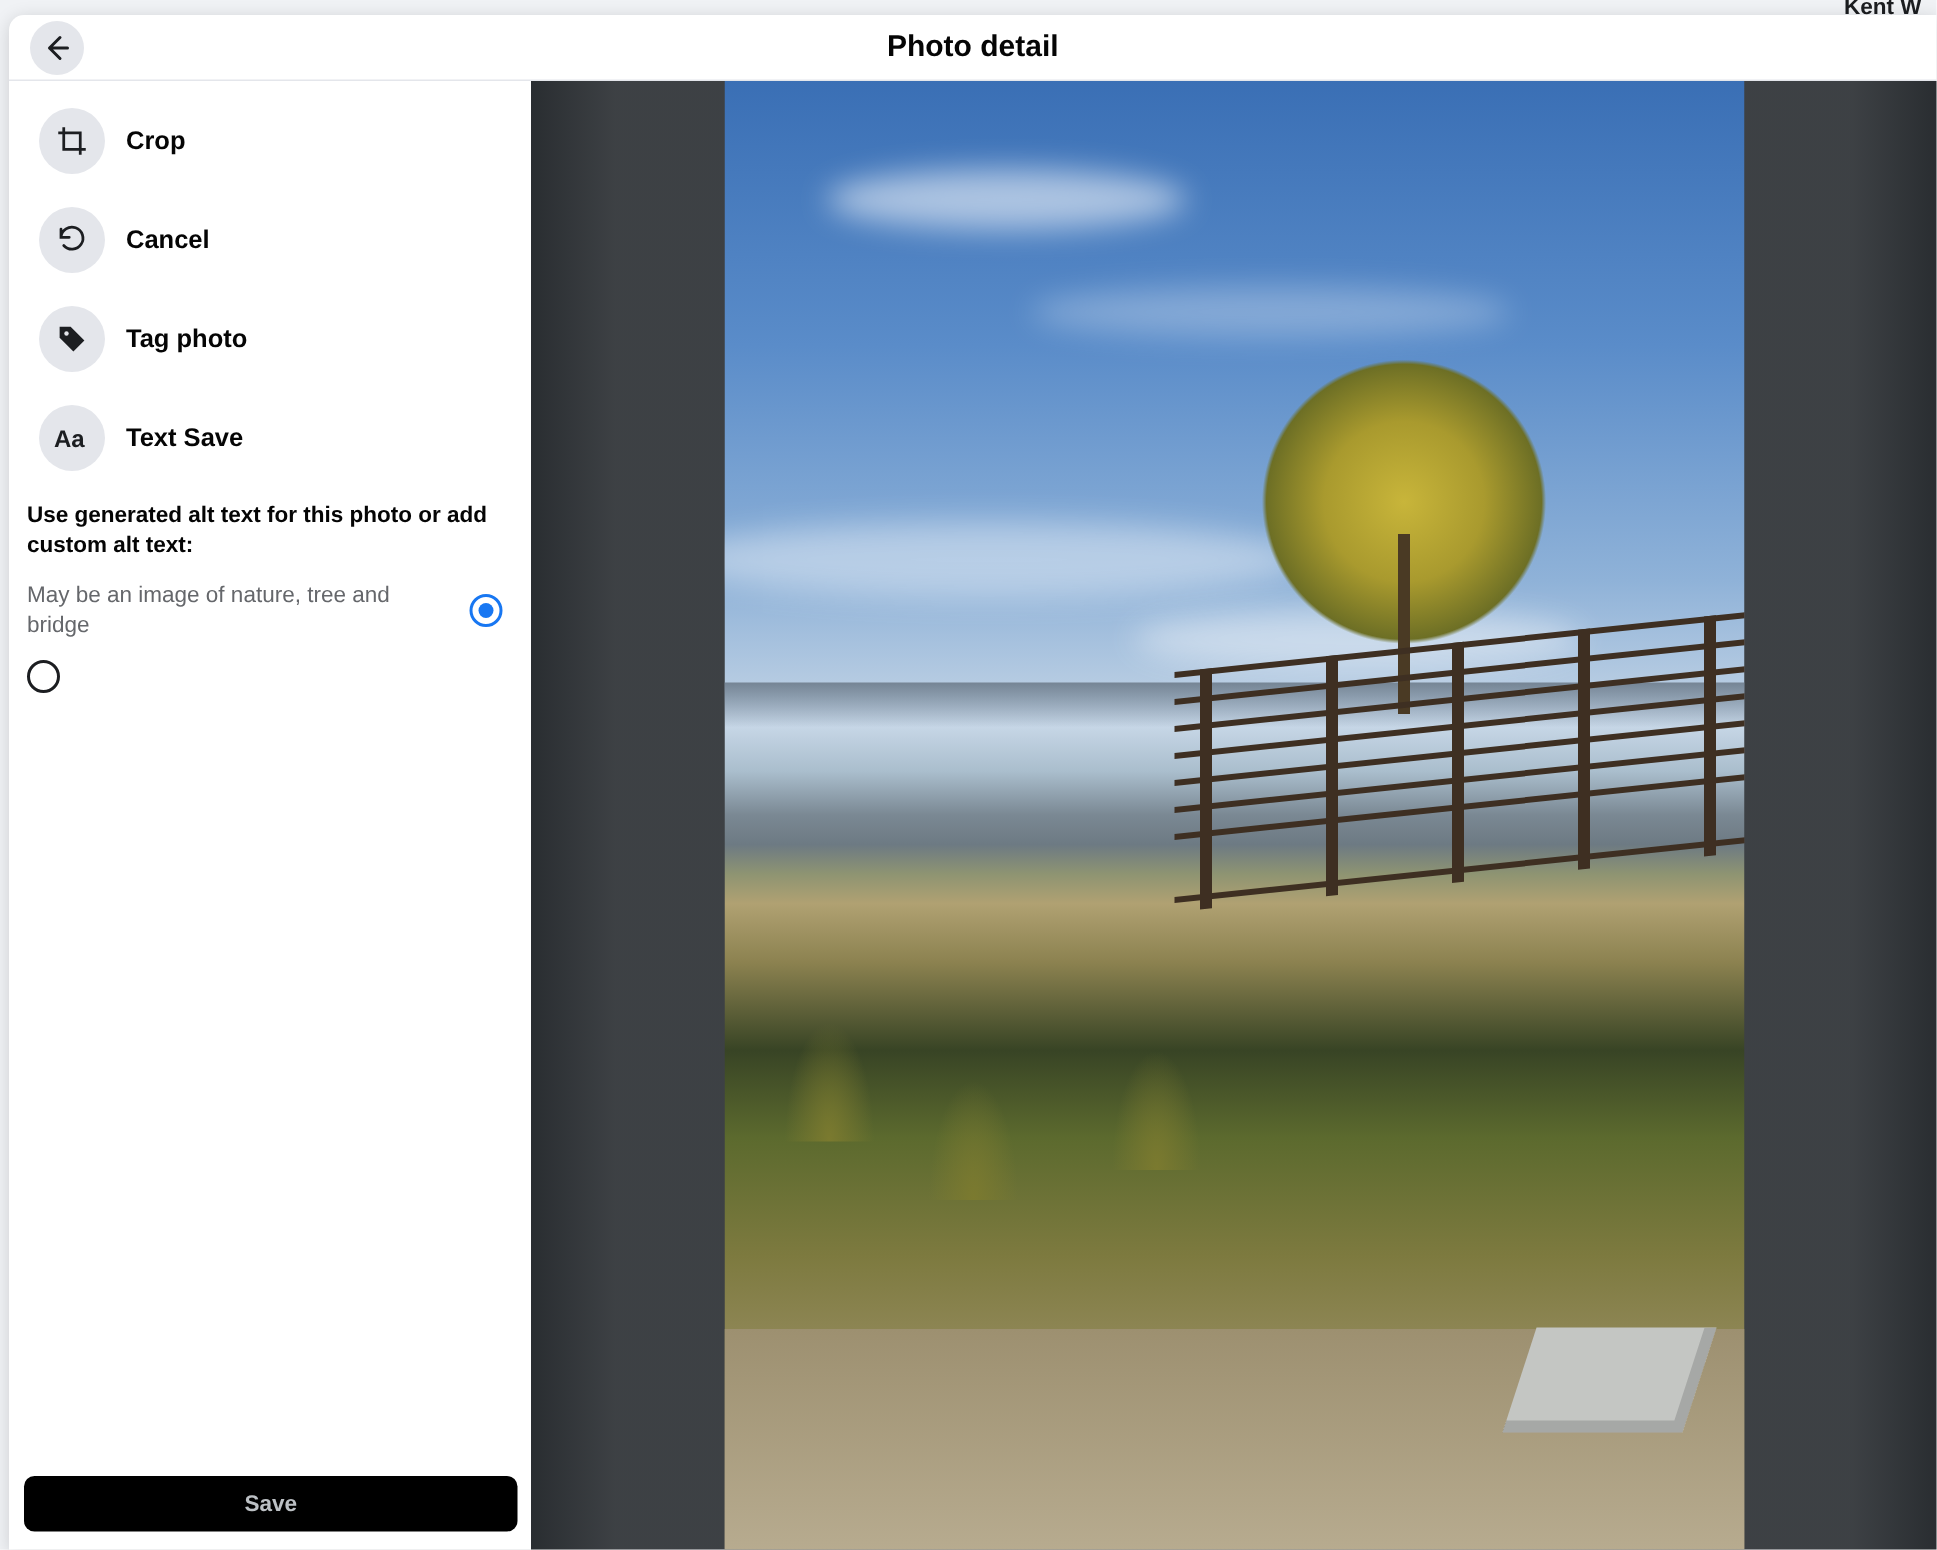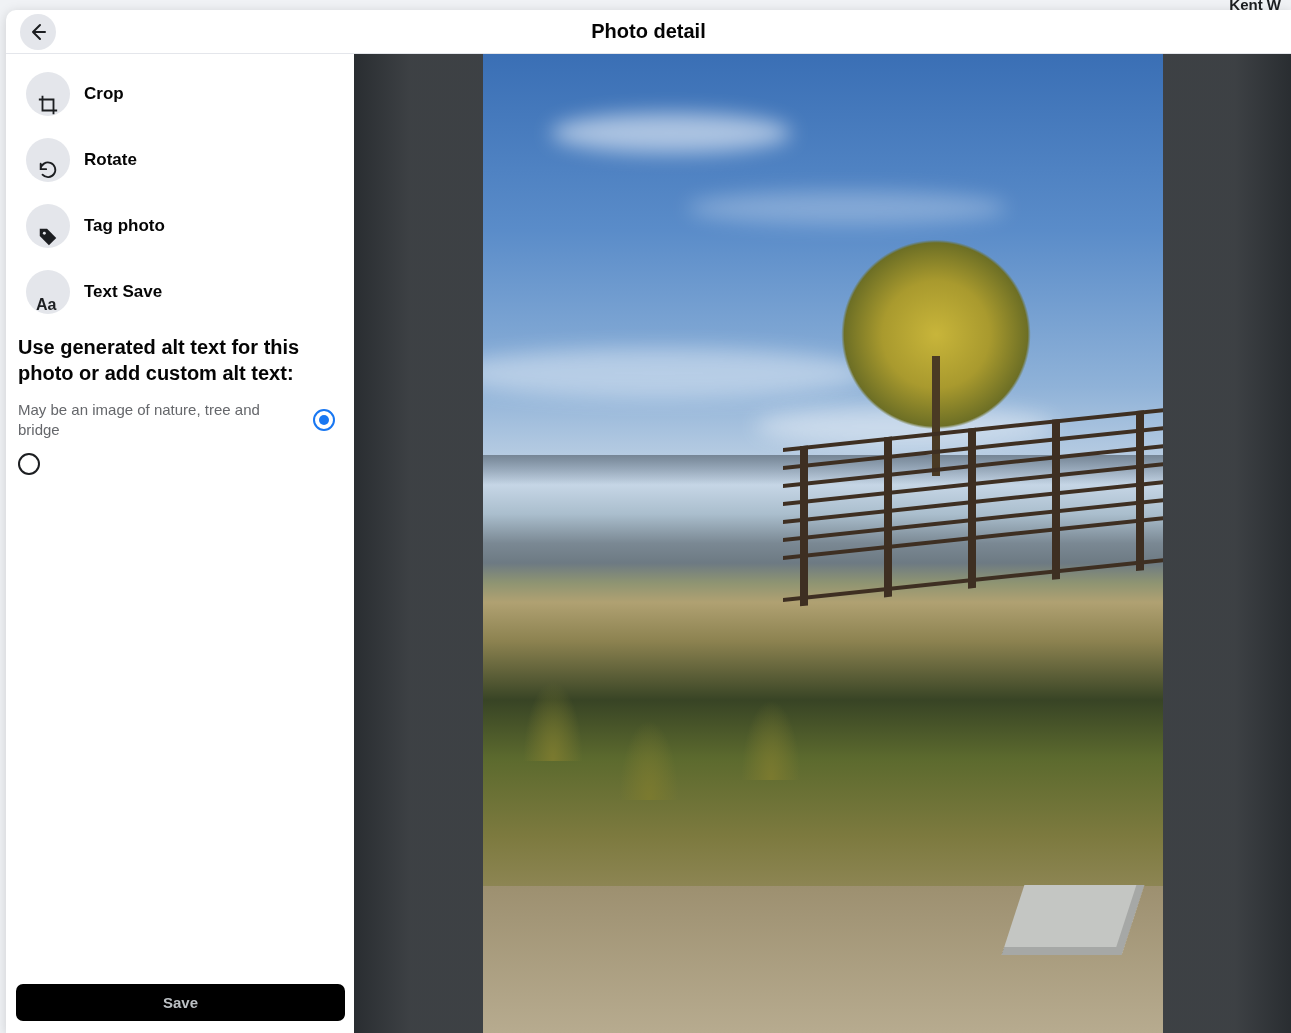--- a/index.html
+++ b/index.html
@@ -60,33 +60,33 @@
     align-items:center;
     padding:8px 10px;
     border-radius:8px;
     cursor:pointer;
     margin-bottom:6px;
   }
   .tool .ico {
     width:44px; height:44px;
     border-radius:50%;
     background:#e4e6eb;
-    display:flex; align-items:flex-end; justify-content:center;
+    display:flex; align-items:center; justify-content:center;
     margin-right:14px;
     flex:none;
   }
   .tool .lbl { font-size:17px; font-weight:600; }
   .tool.active { background:#eaf3ff; }
   .tool.active .ico { background:#1877f2; }
   .tool.active .ico svg path,
   .tool.active .ico svg rect,
   .tool.active .ico svg text { fill:#fff; stroke:#fff; }
 
   .alt-section { padding:6px 10px 0 2px; }
-  .alt-heading { font-size:20px; font-weight:600; line-height:1.3; margin-bottom:14px; }
+  .alt-heading { font-size:15px; font-weight:600; line-height:1.3; margin-bottom:14px; }
 
   .radio-row { display:flex; align-items:center; padding:0 0 14px 0;justify-content:space-between; }
   .radio-row .txt { flex:1; font-size:15px; color:#65676b; line-height:1.3; padding-right:12px;}
   .radio {
     width:22px; height:22px; border-radius:50%;
     border:2px solid #1c1e21;
     flex:none;
     display:flex; align-items:center; justify-content:center;
     cursor:pointer;
   }
@@ -255,21 +255,21 @@
         </div>
         <div class="lbl">Crop</div>
       </div>
 
       <div class="tool">
         <div class="ico">
           <svg width="22" height="22" viewBox="0 0 24 24">
               <path d="M4 10a8 8 0 1 1 2 6M4 4v6h6" stroke="#1c1e21" stroke-width="2" fill="none" stroke-linecap="round"></path>
             </svg>
         </div>
-        <div class="lbl">Rotate</div>
+        <div class="lbl">Cancel</div>
       </div>
 
       <div class="tool">
         <div class="ico">
           <svg width="22" height="22" viewBox="0 0 24 24">
               <path d="M3 3h8l10 10-8 8L3 11V3z" fill="#1c1e21"></path>
               <circle cx="8" cy="8" r="1.6" fill="#e4e6eb"></circle>
             </svg>
         </div>
         <div class="lbl">Tag photo</div>

